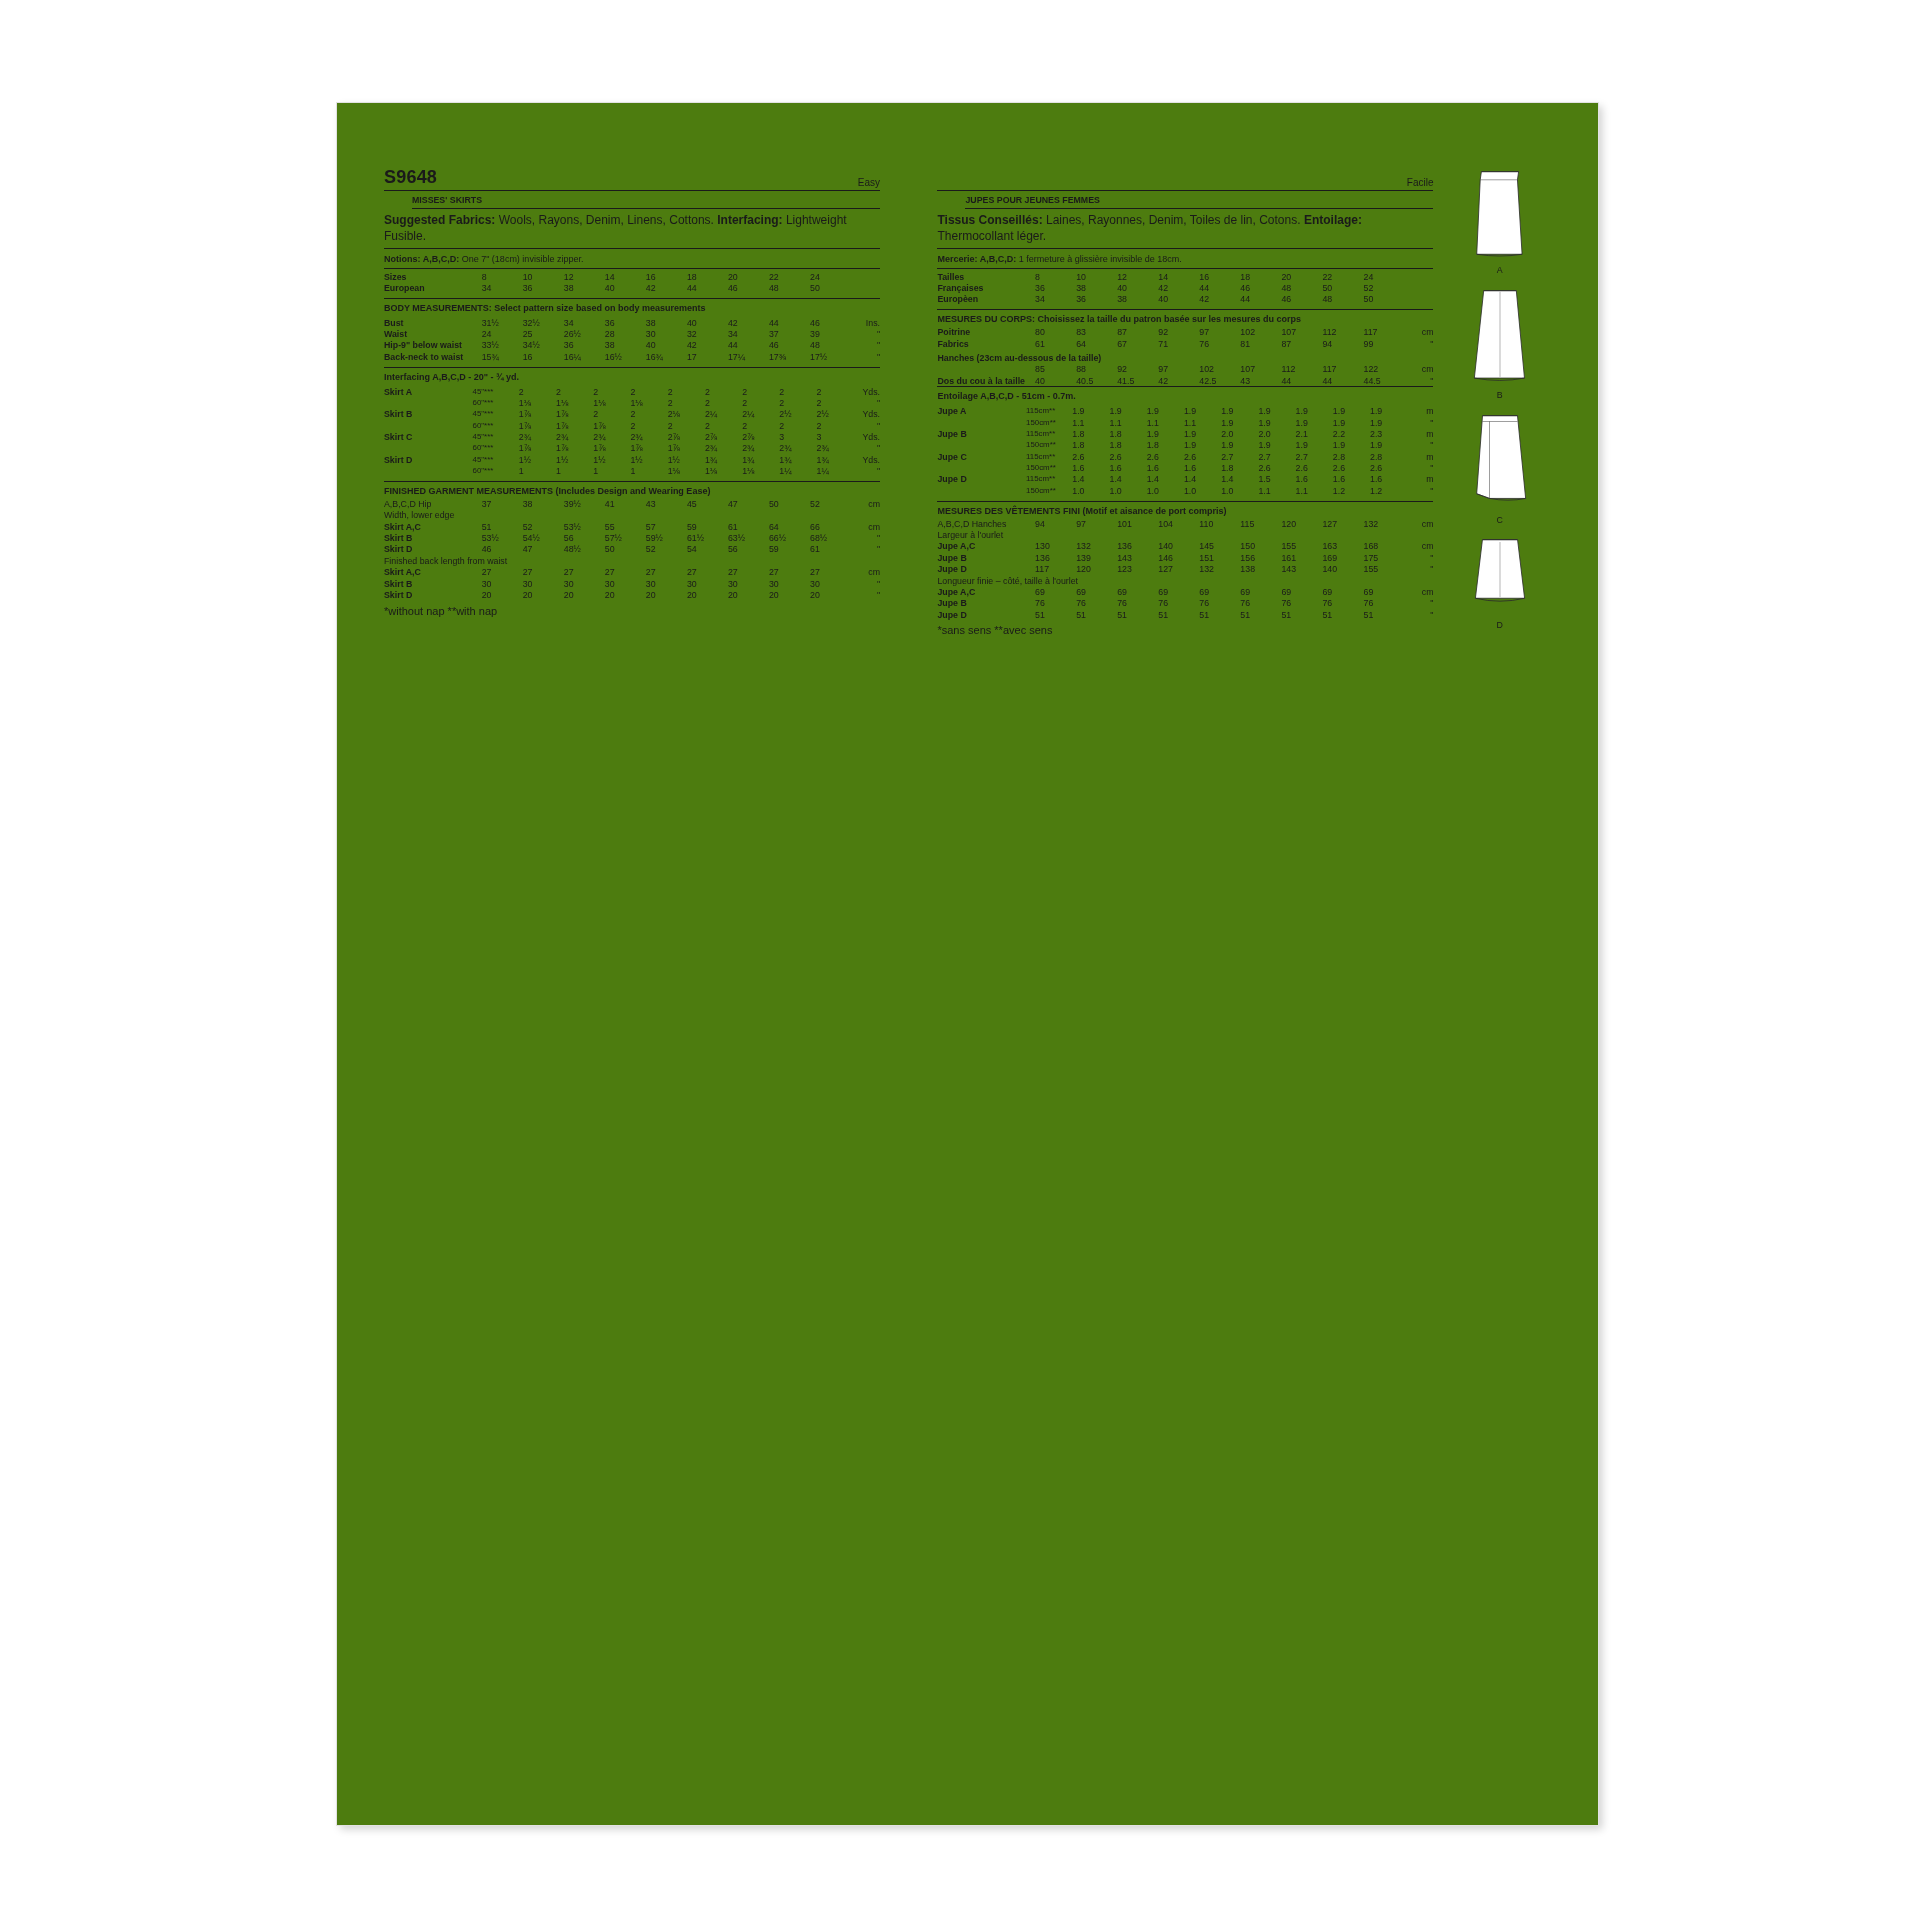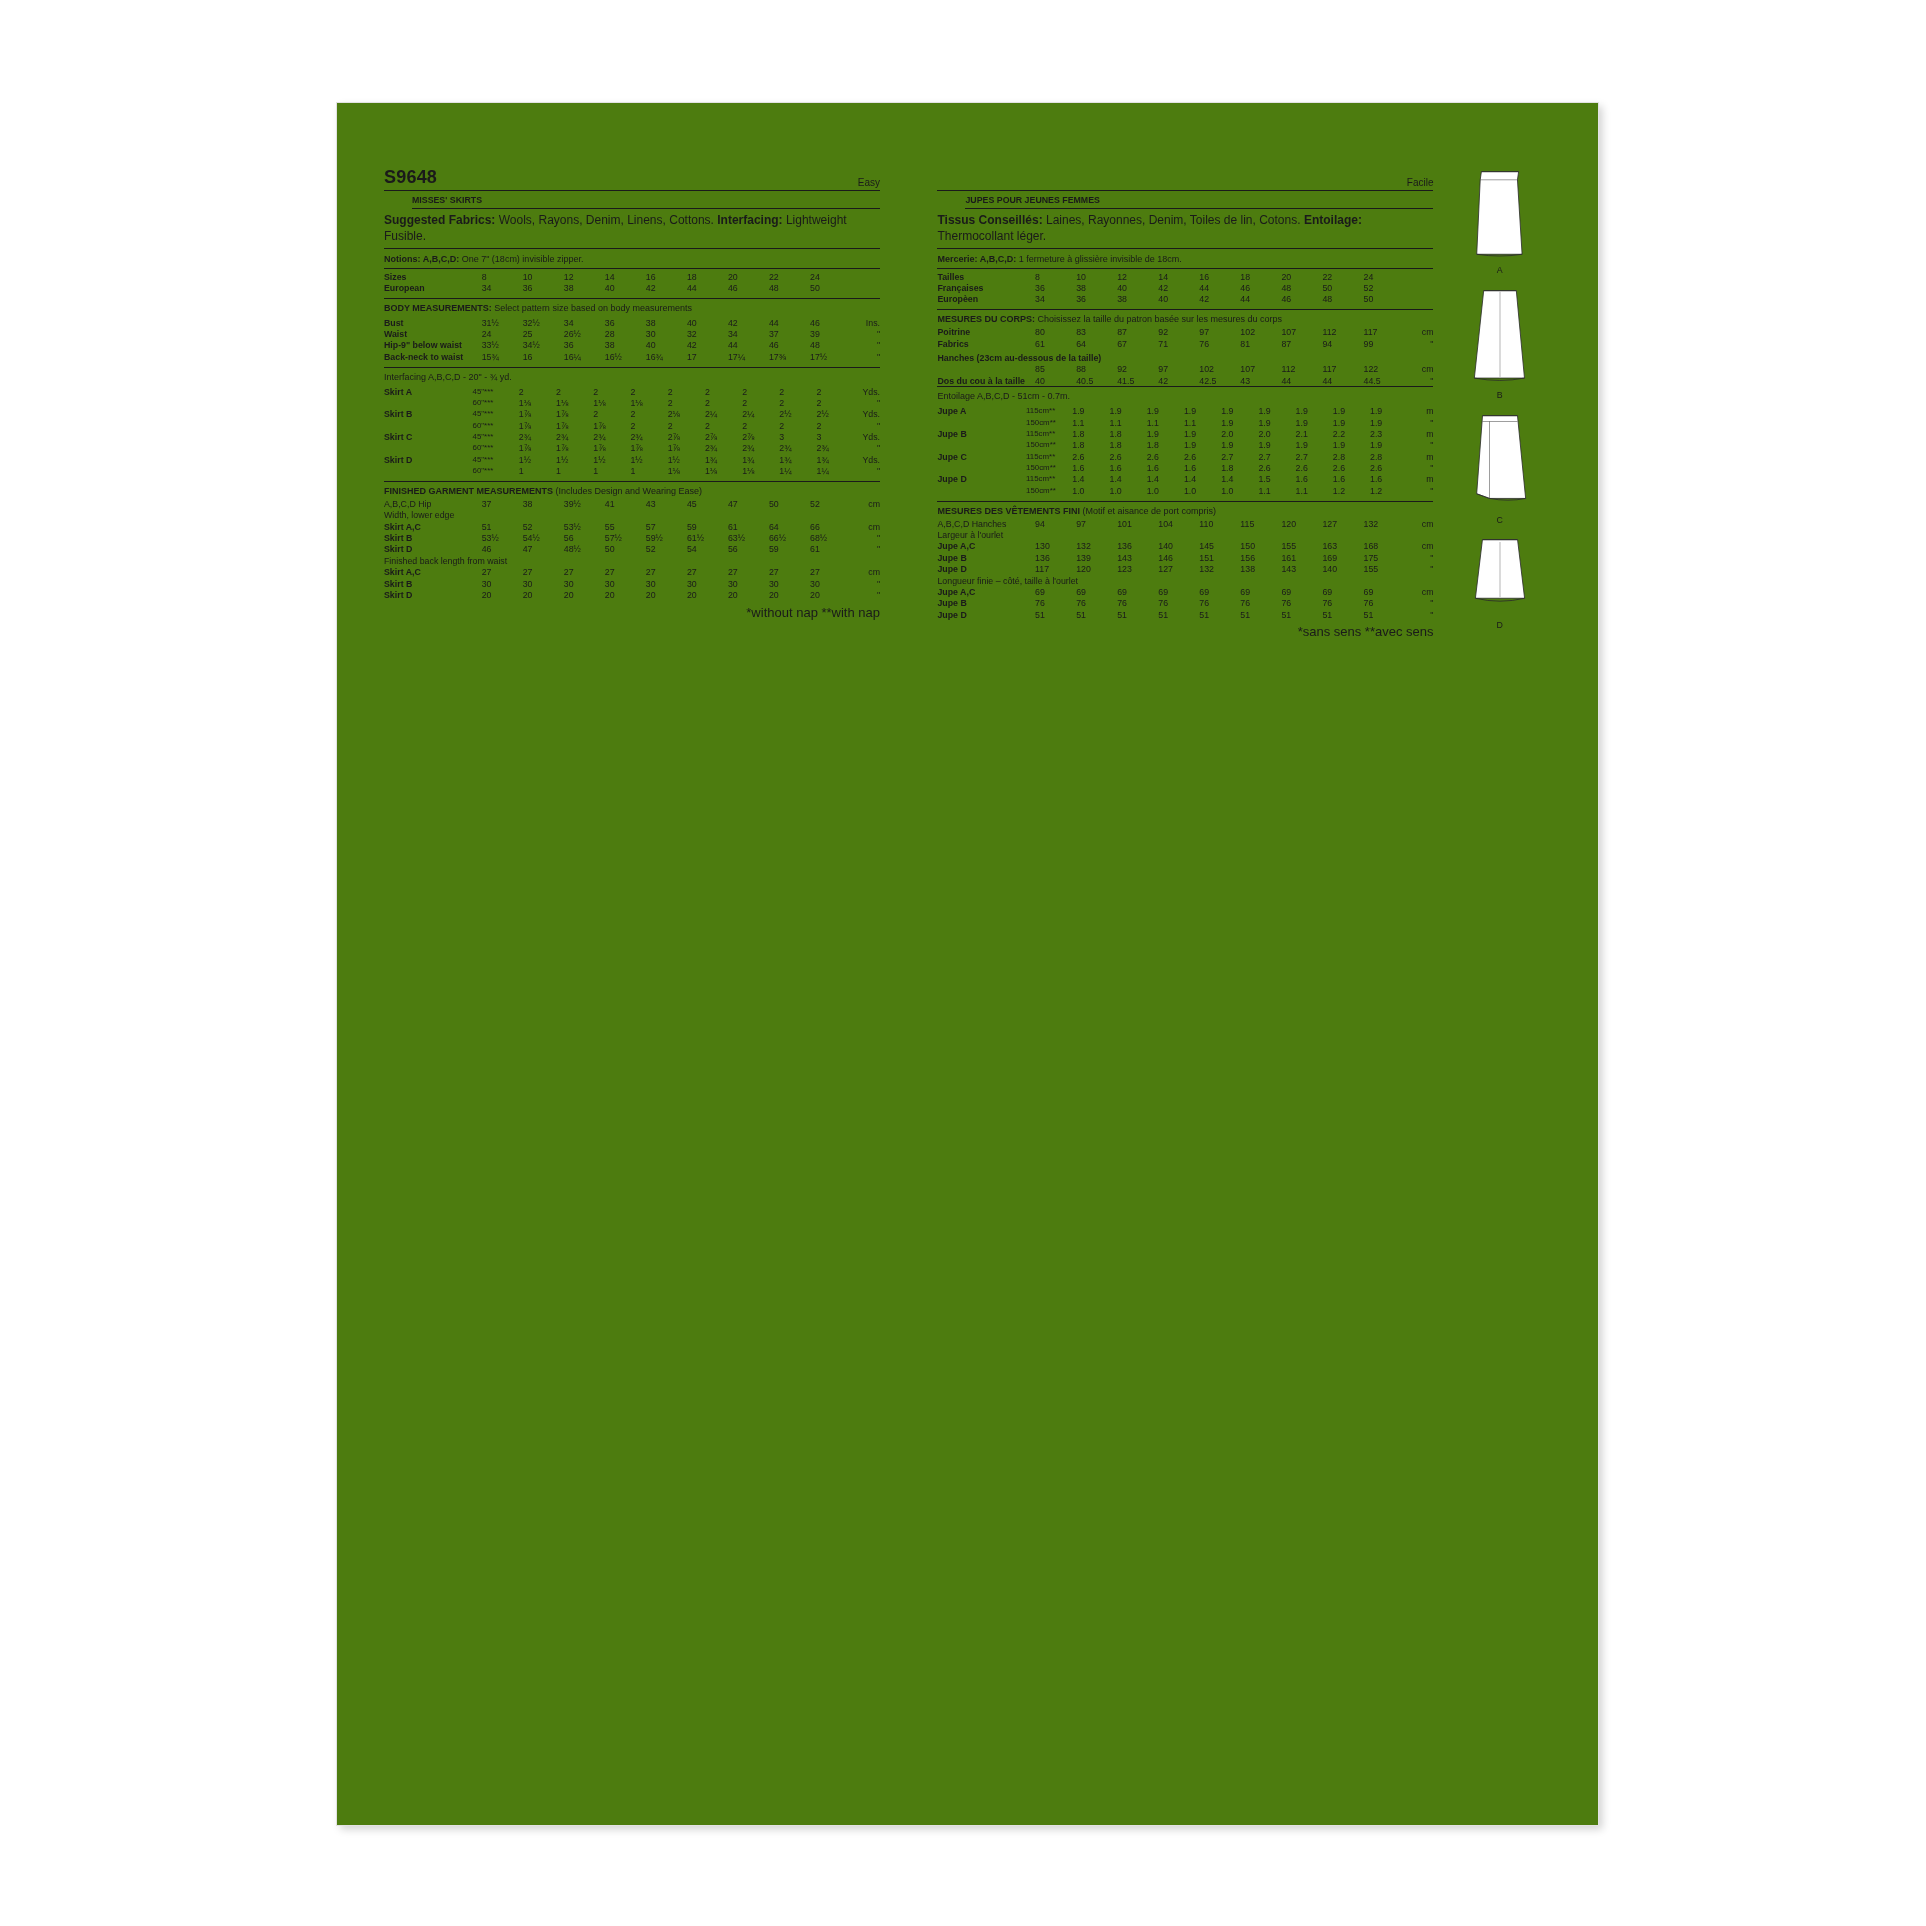--- a/index.html
+++ b/index.html
@@ -14,33 +14,33 @@
   .art{width:105px;padding-left:15px;}
 
   .pattern-no{font-size:18px;font-weight:bold;letter-spacing:0.2px;}
   .easy{font-size:10px;text-align:right;}
   .titlerow{display:flex;align-items:flex-end;justify-content:space-between;border-bottom:1.2px solid #1a1a1a;padding-bottom:2.3px;}
   .garment{font-size:8.8px;font-weight:bold;padding:3.5px 0 2.9px 0;border-bottom:0.6px solid #1a1a1a;margin-left:28px;}
   .para{font-size:12px;line-height:1.35;padding:3.5px 0 3.5px 0;border-bottom:0.6px solid #1a1a1a;}
   .para b{font-weight:bold;}
   .notions{font-size:9px;line-height:1.35;padding:3.5px 0 3.5px 0;border-bottom:0.6px solid #1a1a1a;}
   .hdr{font-size:9px;font-weight:bold;padding:4.1px 0 2.3px 0;}
-  .hdr span.norm{font-weight:normal;}
+  .hdr span.norm{font-weight:bold;}
 
   table{border-collapse:collapse;width:100%;font-size:8.8px;}
   td{padding:0.9px 0;vertical-align:top;white-space:nowrap;}
   td.lbl{font-weight:bold;width:88px;margin-left:36px;}
   td.lbl2{font-weight:normal;width:88px;}
   td.sub{width:46px;font-size:7.9px;}
   td.num{width:37px;text-align:left;}
   td.unit{width:26px;text-align:right;}
   .tbl-wrap{padding:1.8px 0 4.1px 0;}
   .brule{border-bottom:0.6px solid #1a1a1a;}
   .toprule{border-top:0.6px solid #1a1a1a;}
-  .foot{font-size:13px;padding:4.1px 0 0 0;text-align:right;}
+  .foot{font-size:11px;padding:4.1px 0 0 0;}
   .tight td{padding:0.7px 0;}
 
   
   .fig{margin-bottom:10.5px;text-align:center;}
   .fig svg{display:block;margin:0 auto;}
   .fig .cap{font-size:8.8px;margin-top:2.3px;}
 </style>
 </head>
 <body>
 

